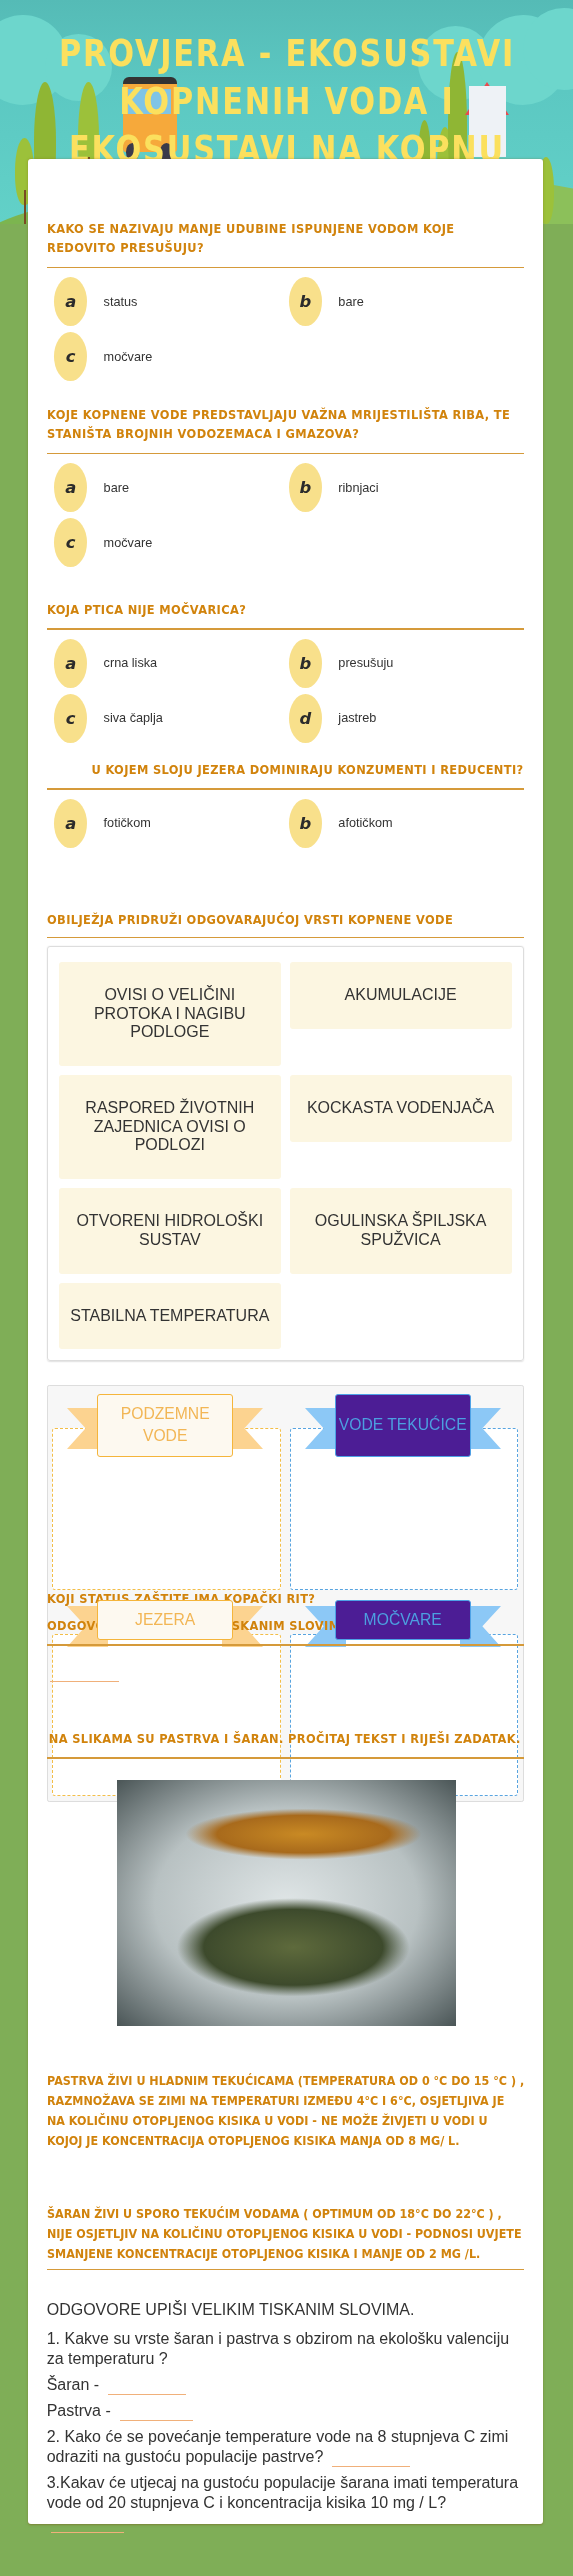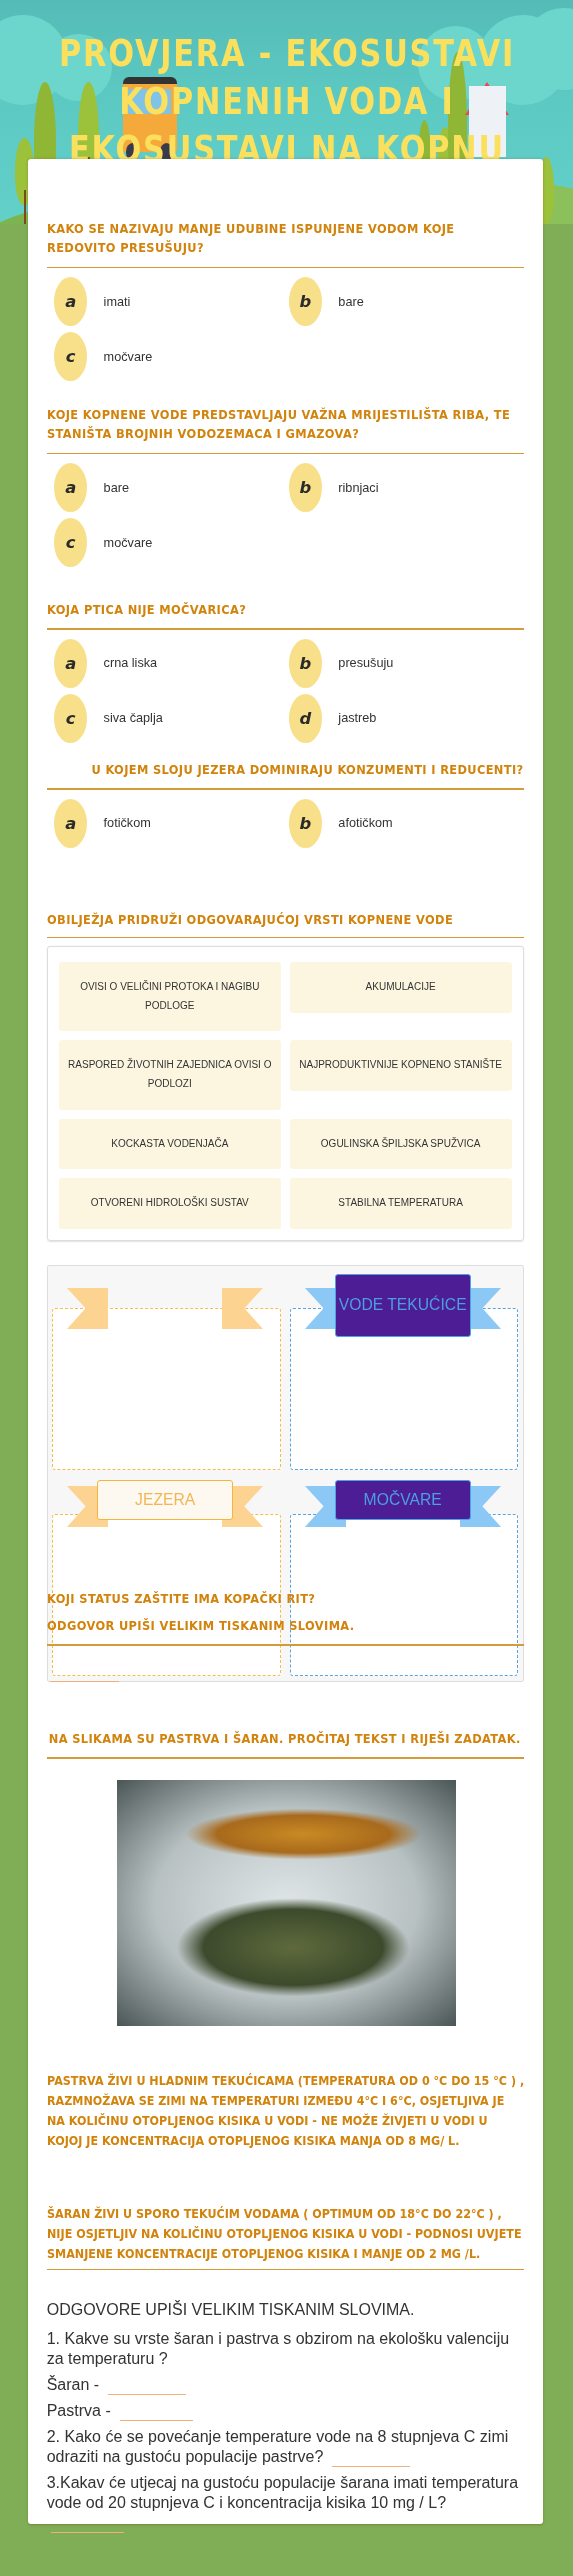--- a/index.html
+++ b/index.html
@@ -79,22 +79,22 @@
   .opt-text { margin-left: 16.4px; font-size: 12.7px; color: #333; }
 
   
   .match-box {
     border: 0.7px solid #ddd; border-radius: 3px; padding: 15px 11.2px 11.2px 11.2px;
     display: grid; grid-template-columns: 1fr 1fr; column-gap: 9px; row-gap: 9px;
     box-shadow: 0 0.7px 1.5px rgba(0,0,0,0.12);
   }
   .chip {
     background: #fcf6e1; border-radius: 3px;
-    padding: 16px 9px;
-    text-align: center; font-size: 10px; line-height: 18.7px; color: #333;
+    padding: 24px 9px;
+    text-align: center; font-size: 16px; line-height: 18.7px; color: #333;
     text-transform: uppercase;
     align-self: start;
     cursor: grab;
   }
   .cat-box {
     border: 0.7px solid #ddd; background: #f7f7f7; border-radius: 2.2px;
     padding: 7.5px 4.5px 4.5px 4.5px;
     display: grid; grid-template-columns: 1fr 1fr; column-gap: 9px; row-gap: 10.5px;
   }
   .cat { position: relative; height: 196px; }
@@ -170,21 +170,21 @@
 </div>
 
 <div class="card">
 
   <div class="section" style="top:60px;">
     <div class="q-title">Kako se nazivaju manje udubine ispunjene vodom koje redovito presušuju?</div>
     <div class="rule"></div>
     <div class="options">
       <div class="option">
         <span class="badge">a</span>
-        <span class="opt-text">imati</span>
+        <span class="opt-text">status</span>
       </div>
       <div class="option">
         <span class="badge">b</span>
         <span class="opt-text">bare</span>
       </div>
       <div class="option">
         <span class="badge">c</span>
         <span class="opt-text">močvare</span>
       </div>
     </div>
@@ -247,37 +247,37 @@
     </div>
   </div>
 
   <div class="section" style="top:751px;">
     <div class="q-title">Obilježja pridruži odgovarajućoj vrsti kopnene vode</div>
     <div class="rule" style="margin-top:7.5px;"></div>
     <div class="match-box" style="margin-top:7.5px;">
       <div class="chip">OVISI O VELIČINI PROTOKA I NAGIBU PODLOGE</div>
       <div class="chip">AKUMULACIJE</div>
       <div class="chip">RASPORED ŽIVOTNIH ZAJEDNICA OVISI O PODLOZI</div>
-      <div class="chip">NAJPRODUKTIVNIJE KOPNENO STANIŠTE</div>
       <div class="chip">KOCKASTA VODENJAČA</div>
+      <div class="chip">OTVORENI HIDROLOŠKI SUSTAV</div>
       <div class="chip">OGULINSKA ŠPILJSKA SPUŽVICA</div>
-      <div class="chip">OTVORENI HIDROLOŠKI SUSTAV</div>
       <div class="chip">STABILNA TEMPERATURA</div>
     </div>
 
     <div class="cat-box" style="margin-top:24px;">
 
       <div class="cat">
         <div class="drop orange"></div>
         <svg class="ribbon-tail" style="left:15px;" viewBox="0 0 55 55">
             <polygon points="0,0 55,0 55,55 0,55 25,27" fill="#fcd390"></polygon>
           </svg>
         <svg class="ribbon-tail" style="left:170px;" viewBox="0 0 55 55">
             <polygon points="0,0 55,0 30,27 55,55 0,55" fill="#fcd390"></polygon>
           </svg>
+        <div class="ribbon-label orange">PODZEMNE VODE</div>
       </div>
 
       <div class="cat">
         <div class="drop blue"></div>
         <svg class="ribbon-tail" style="left:15px;" viewBox="0 0 55 55">
             <polygon points="0,0 55,0 55,55 0,55 25,27" fill="#8cc8f6"></polygon>
           </svg>
         <svg class="ribbon-tail" style="left:170px;" viewBox="0 0 55 55">
             <polygon points="0,0 55,0 30,27 55,55 0,55" fill="#8cc8f6"></polygon>
           </svg>

